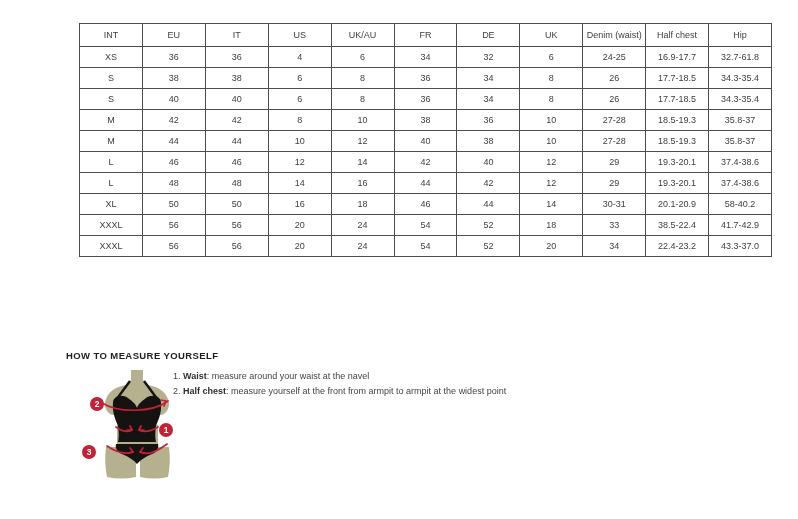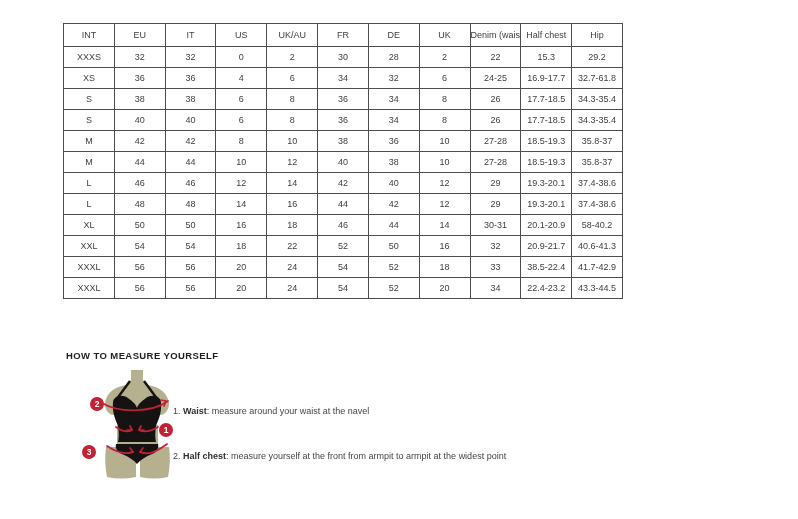--- a/index.html
+++ b/index.html
@@ -1,38 +1,38 @@
 <!DOCTYPE html>
 <html><head>
 <meta charset="utf-8">
 <style>
   * { margin:0; padding:0; box-sizing:border-box; }
   html,body { width:798px; height:519px; background:#ffffff; font-family:"Liberation Sans", sans-serif; }
   body { position:relative; overflow:hidden; }
 
   
-  .table-wrap { position:absolute; left:63px; top:23px; width:560px; }
+  .table-wrap { position:absolute; left:79px; top:23px; width:693px; }
   table.size-table {
     width:100%; border-collapse:collapse; table-layout:fixed;
     font-size:9px; color:#3d3d3d;
   }
   table.size-table th, table.size-table td {
     border:1px solid #4c4c4c; text-align:center; vertical-align:middle;
     font-weight:400; padding:0; height:21px; overflow:hidden; white-space:nowrap;
   }
   table.size-table th { height:23px; }
 
   
   .measure-title {
     position:absolute; left:66px; top:350px;
     font-size:9.5px; font-weight:700; letter-spacing:.4px; color:#1e1e1e;
   }
   .figure-wrap { position:absolute; left:80px; top:370px; width:115px; height:112px; }
   .steps { position:absolute; left:173px; top:371px; width:560px; font-size:9px; color:#444; }
-  .steps .step { line-height:10px; margin-bottom:5px;margin-top:35px; }
+  .steps .step { line-height:10px; margin-bottom:5px; }
   .steps .step b { color:#2e2e2e; }
 </style>
 </head>
 <body>
 
 <div class="table-wrap">
   <table class="size-table">
     <thead>
       <tr>
           <th>INT</th>
@@ -43,33 +43,20 @@
           <th>FR</th>
           <th>DE</th>
           <th>UK</th>
           <th>Denim (waist)</th>
           <th>Half chest</th>
           <th>Hip</th>
         </tr>
     </thead>
     <tbody>
         <tr>
-          <td>XXXS</td>
-          <td>32</td>
-          <td>32</td>
-          <td>0</td>
-          <td>2</td>
-          <td>30</td>
-          <td>28</td>
-          <td>2</td>
-          <td>22</td>
-          <td>15.3</td>
-          <td>29.2</td>
-        </tr>
-        <tr>
           <td>XS</td>
           <td>36</td>
           <td>36</td>
           <td>4</td>
           <td>6</td>
           <td>34</td>
           <td>32</td>
           <td>6</td>
           <td>24-25</td>
           <td>16.9-17.7</td>
@@ -158,33 +145,20 @@
           <td>50</td>
           <td>50</td>
           <td>16</td>
           <td>18</td>
           <td>46</td>
           <td>44</td>
           <td>14</td>
           <td>30-31</td>
           <td>20.1-20.9</td>
           <td>58-40.2</td>
-        </tr>
-        <tr>
-          <td>XXL</td>
-          <td>54</td>
-          <td>54</td>
-          <td>18</td>
-          <td>22</td>
-          <td>52</td>
-          <td>50</td>
-          <td>16</td>
-          <td>32</td>
-          <td>20.9-21.7</td>
-          <td>40.6-41.3</td>
         </tr>
         <tr>
           <td>XXXL</td>
           <td>56</td>
           <td>56</td>
           <td>20</td>
           <td>24</td>
           <td>54</td>
           <td>52</td>
           <td>18</td>
@@ -196,21 +170,21 @@
           <td>XXXL</td>
           <td>56</td>
           <td>56</td>
           <td>20</td>
           <td>24</td>
           <td>54</td>
           <td>52</td>
           <td>20</td>
           <td>34</td>
           <td>22.4-23.2</td>
-          <td>43.3-44.5</td>
+          <td>43.3-37.0</td>
         </tr>
       </tbody>
   </table>
 </div>
 
 <div class="measure-title">HOW TO MEASURE YOURSELF</div>
 
 <div class="figure-wrap">
   <svg width="115" height="112" viewBox="0 0 115 112">
 

